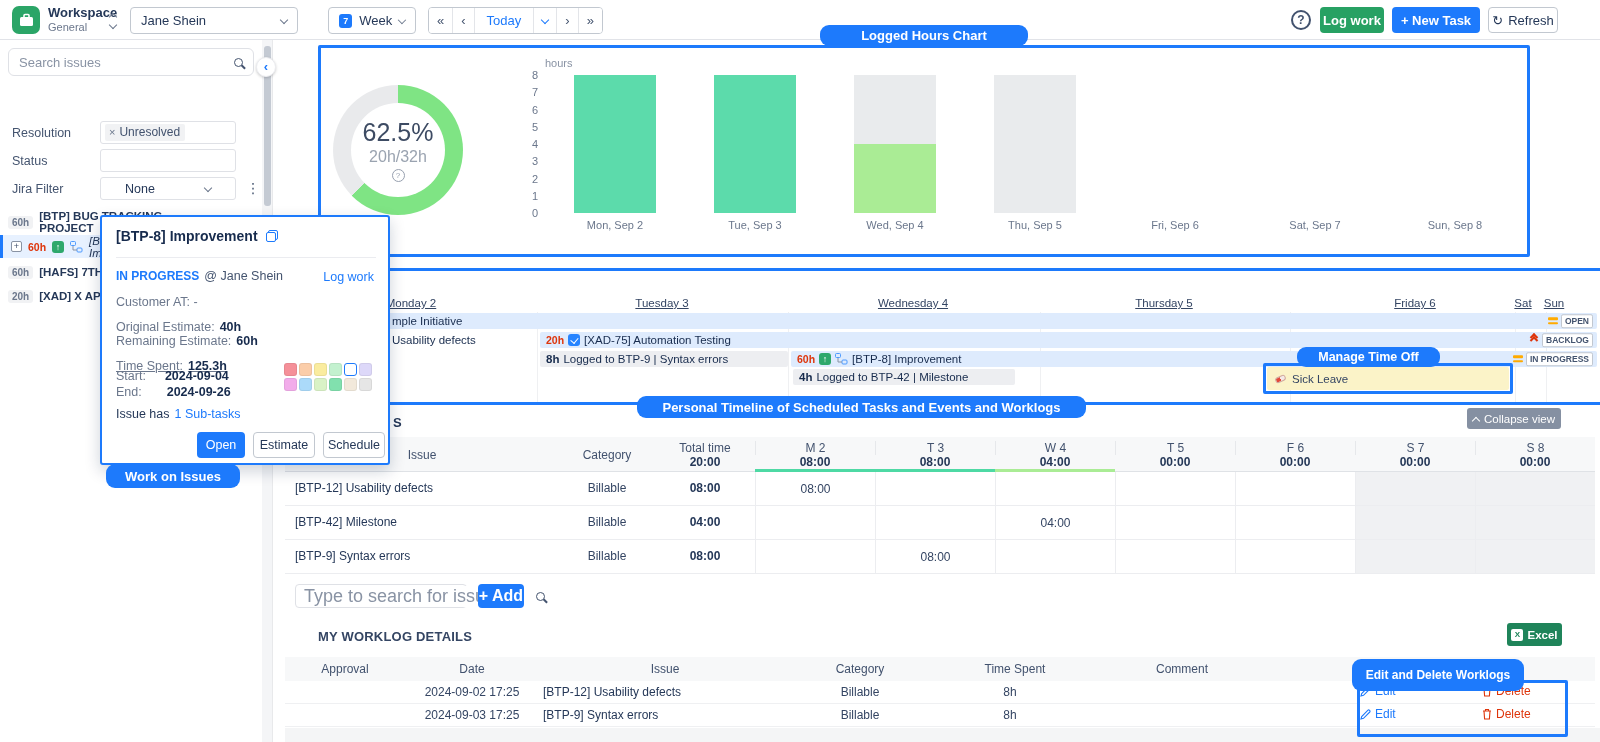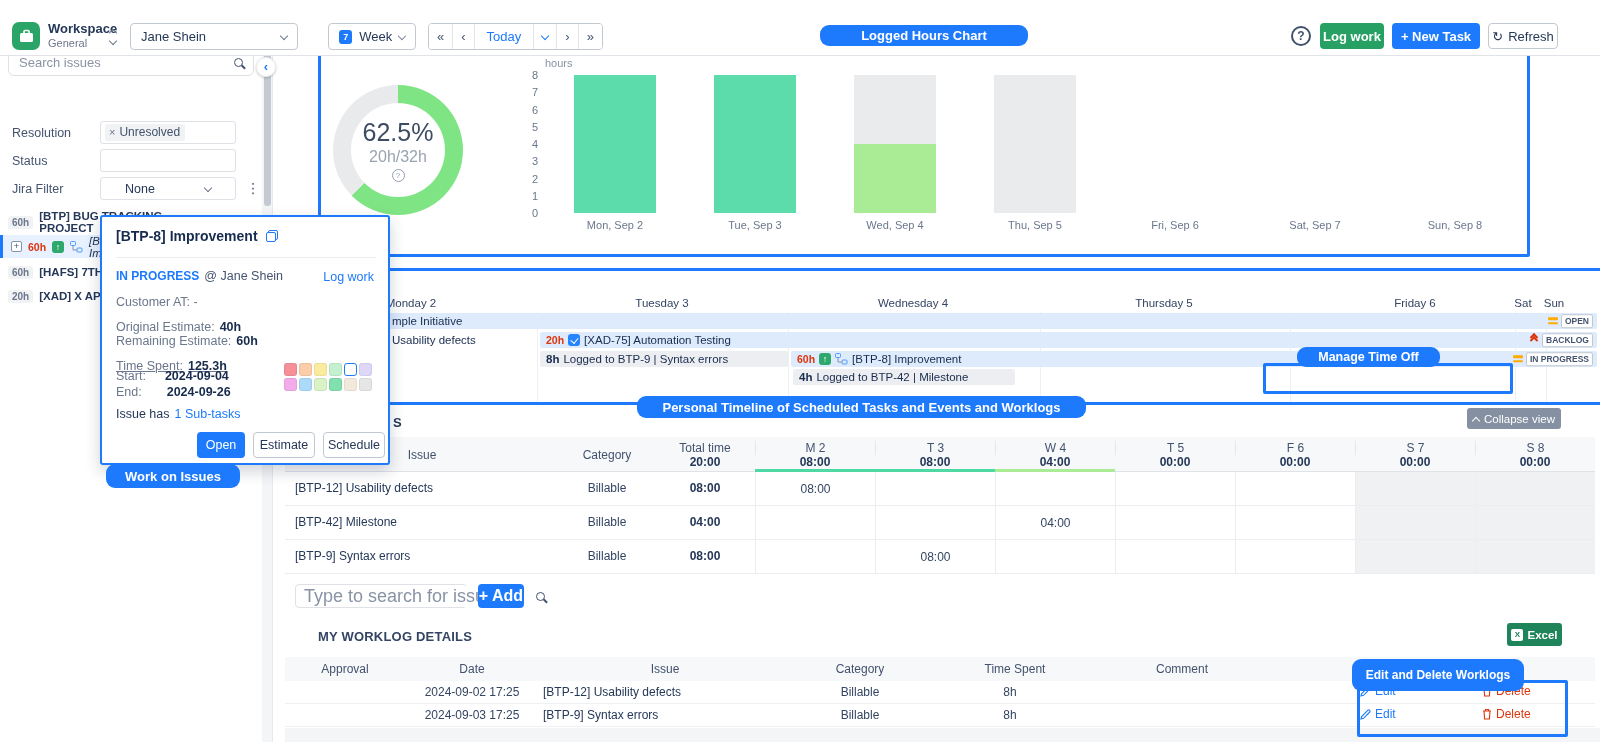--- a/index.html
+++ b/index.html
@@ -1,21 +1,21 @@
 <!DOCTYPE html>
 <html><head>
 <meta charset="utf-8">
 <style>
   * { margin:0; padding:0; box-sizing:border-box; }
   body { font-family:"Liberation Sans", sans-serif; background:#fff; }
   .stage { position:relative; width:1600px; height:742px; background:#fff; overflow:hidden; }
   .abs { position:absolute; }
 
   
-  .topbar { position:absolute; left:0; top:0; width:1600px; height:40px; background:#fff; border-bottom:1px solid #E1E3E8; z-index:30;margin-top:16px; }
+  .topbar { position:absolute; left:0; top:0; width:1600px; height:40px; background:#fff; border-bottom:1px solid #E1E3E8; z-index:30; }
   .ws-icon { position:absolute; left:12px; top:6px; width:28px; height:28px; border-radius:7px; background:#2BA567; display:flex; align-items:center; justify-content:center; }
   .ws-title { position:absolute; left:48px; top:5px; font-size:13px; font-weight:bold; color:#253858; }
   .ws-sub { position:absolute; left:48px; top:21px; font-size:11px; color:#6B778C; }
   .chev { display:inline-block; width:6px; height:6px; border-right:1.6px solid #6B778C; border-bottom:1.6px solid #6B778C; }
   .chev.down { transform:rotate(45deg); margin-top:-2px; }
   .chev.up { transform:rotate(-135deg); margin-top:3px; }
   .chev.blue { border-color:#1D7AFC; }
   .chev.white { border-color:#fff; }
   .select { position:absolute; height:27px; border:1px solid #C2C8D0; border-radius:4px; background:#fff; display:flex; align-items:center; padding:0 10px; gap:7px; font-size:13px; color:#253858; }
   .select .grow { flex:1; }
@@ -73,21 +73,21 @@
   .donut-pct { font-size:25px; color:#3D4B63; }
   .donut-sub { font-size:16px; color:#9AA3B0; }
   .donut-q { width:13px; height:13px; border:1px solid #97A0AF; border-radius:50%; color:#97A0AF; font-size:8px; text-align:center; line-height:12px; margin-top:2px; }
   .ytick { position:absolute; width:22px; text-align:right; font-size:11px; color:#6B778C; }
   .bar-seg { position:absolute; }
   .day-label { position:absolute; top:219px; width:140px; text-align:center; font-size:11px; color:#6B778C; }
   .hours-label { position:absolute; left:545px; top:57px; font-size:11px; color:#8993A4; }
 
   
   .tl-title { position:absolute; left:284px; top:281px; width:1316px; text-align:center; font-size:12px; color:#253858; }
-  .tl-day { position:absolute; top:297px; text-align:center; font-size:11.5px; color:#344563; }
+  .tl-day { position:absolute; top:297px; text-align:center; font-size:11.5px; color:#344563;text-decoration:underline; }
   .gridline { position:absolute; top:312px; width:1px; height:91px; background:#EFF0F2; }
   .tl-bar { position:absolute; height:16px; border-radius:2px; display:flex; align-items:center; gap:4px; padding:0 6px; font-size:11.5px; color:#172B4D; white-space:nowrap; overflow:visible; }
   .tl-blue { background:#DEEBFD; }
   .tl-gray { background:#EDEEF1; }
   .tl-status { position:absolute; right:4px; top:50%; transform:translateY(-50%); display:flex; align-items:center; gap:3px; }
   .frag { position:absolute; font-size:11.5px; color:#172B4D; z-index:2; }
   .bluecheck { width:12px; height:12px; background:#2684FF; border-radius:3px; position:relative; flex:none; }
   .bluecheck::after { content:""; position:absolute; left:3.5px; top:1.5px; width:3.5px; height:6px; border-right:1.8px solid #fff; border-bottom:1.8px solid #fff; transform:rotate(40deg); }
   .sick-bar { position:absolute; left:1267px; top:367px; width:242px; height:23px; background:#FBF3C8; border-radius:2px; display:flex; align-items:center; gap:6px; padding:0 8px; font-size:11.5px; color:#344563; z-index:26; }
   .capsule { width:11px; height:6px; border-radius:3px; background:linear-gradient(90deg,#E5493A 50%,#F5E9E6 50%); border:0.5px solid #D0A8A0; transform:rotate(-25deg); }
@@ -348,20 +348,24 @@
       <span class="badge-status">IN PROGRESS</span>
     </div>
   </div>
 
   <div class="tl-bar tl-gray" style="left:793px;top:369px;width:222px;">
     <b>4h</b>
     <span>Logged to BTP-42 | Milestone</span>
   </div>
 
   <div class="ann-box" style="left:1263px;top:363px;width:250px;height:31px;z-index:27;"></div>
+  <div class="sick-bar">
+    <span class="capsule"></span>
+    <span>Sick Leave</span>
+  </div>
   <div class="ann-pill" style="left:1297px;top:347px;width:143px;height:20px;font-size:12.5px;">Manage Time Off</div>
 
   <div class="ann-pill" style="left:637px;top:396px;width:449px;height:22px;font-size:13px;">Personal Timeline of Scheduled Tasks and Events and Worklogs</div>
 
   <span class="abs" style="left:393px;top:415px;font-size:13px;font-weight:600;color:#253858;">S</span>
 
   <button class="collapse-btn">
     <i class="chev up white" style="margin-top:4px;"></i>
     <span>Collapse view</span>
   </button>

